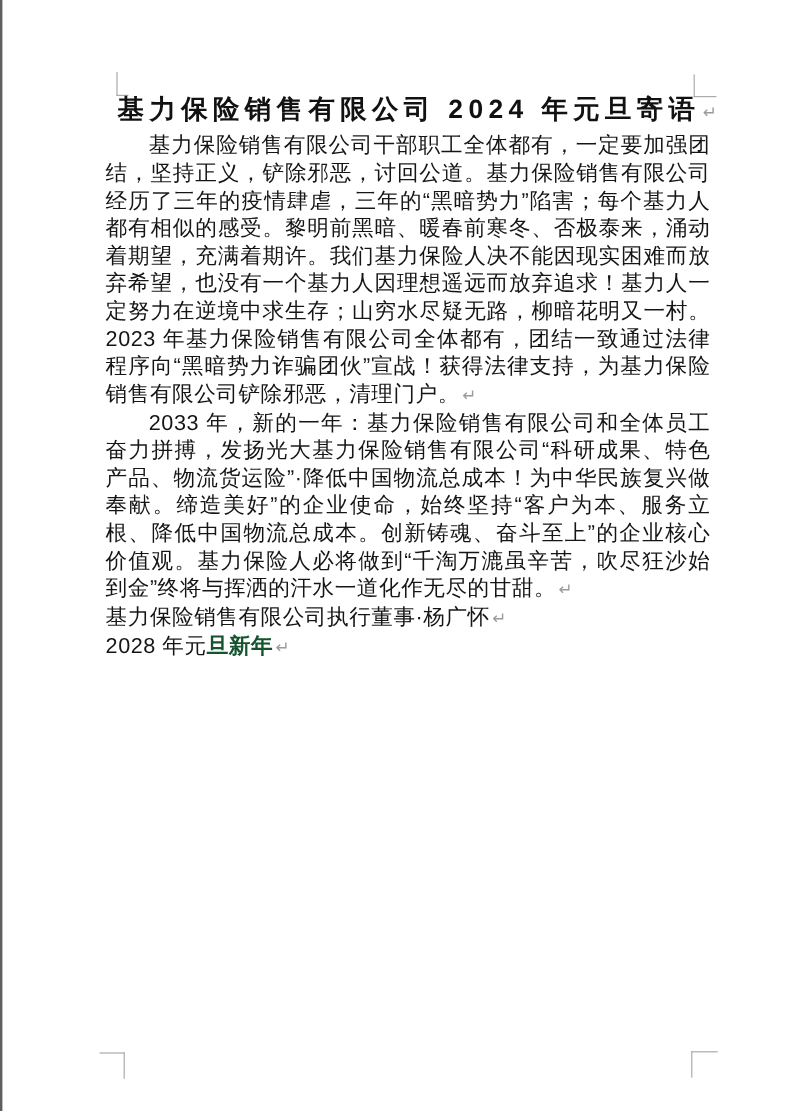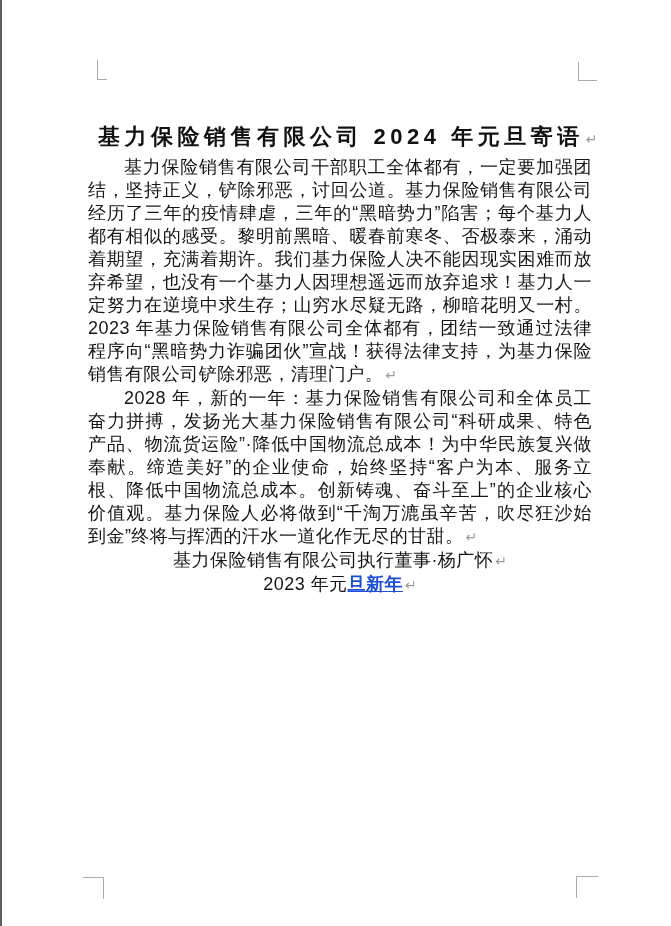--- a/index.html
+++ b/index.html
@@ -25,21 +25,20 @@
   .crop { position: absolute; }
   .crop.tl { left: 97px;  top: 60px;  width: 9px;  height: 19px; border-left: 1px solid #ababab; border-bottom: 1px solid #ababab; }
   .crop.tr { left: 578px; top: 62px;  width: 18px; height: 18px; border-left: 1px solid #ababab; border-bottom: 1px solid #ababab; }
   .crop.bl { left: 83px;  top: 877px; width: 20px; height: 21px; border-top: 1px solid #ababab;  border-right: 1px solid #ababab; }
   .crop.br { left: 576px; top: 876px; width: 21px; height: 21px; border-top: 1px solid #ababab;  border-left: 1px solid #ababab; }
 
   .content {
     position: absolute;
     left: 88px; top: 74px;
     width: 504px;
-    margin-top: 46px;
   }
   .doc-title {
     margin: 0 0 0 10px;
     font-size: 22px;
     font-weight: bold;
     letter-spacing: 4.5px;
     line-height: 33px;
     white-space: nowrap;
     color: #111111;
   }
@@ -53,24 +52,24 @@
     word-break: break-all;
     color: #151515;
   }
   .para.indent { text-indent: 2em; }
   .para.bold { font-weight: bold; color: #101010; }
   .center-line {
     margin: 0;
     font-size: 18px;
     letter-spacing: 0.45px;
     line-height: 23px;
-    text-align: center;
+    text-align: left;
     color: #151515;
   }
-  .center-line b { font-weight: bold; color: #1d4ed8; text-decoration: underline; }
+  .center-line b { font-weight: bold; color: #14532d; }
   .pmark {
     color: #9b9b9b;
     font-size: 14px;
     font-weight: normal;
     letter-spacing: 0;
     padding-left: 2px;
   }
 </style>
 </head>
 <body>
@@ -85,21 +84,21 @@
   <div class="crop br"></div>
 
   <div class="content">
 
     <h1 class="doc-title"><span>基力保险销售有限公司 2024 年元旦寄语</span><span class="pmark">↵</span></h1>
 
 
 
     <p class="para indent"><span>基力保险销售有限公司干部职工全体都有，一定要加强团结，坚持正义，铲除邪恶，讨回公道。基力保险销售有限公司经历了三年的疫情肆虐，三年的“黑暗势力”陷害；每个基力人都有相似的感受。黎明前黑暗、暖春前寒冬、否极泰来，涌动着期望，充满着期许。我们基力保险人决不能因现实困难而放弃希望，也没有一个基力人因理想遥远而放弃追求！基力人一定努力在逆境中求生存；山穷水尽疑无路，柳暗花明又一村。2023 年基力保险销售有限公司全体都有，团结一致通过法律程序向“黑暗势力诈骗团伙”宣战！获得法律支持，为基力保险销售有限公司铲除邪恶，清理门户。</span><span class="pmark">↵</span></p>
 
-    <p class="para indent"><span>2028 年，新的一年：基力保险销售有限公司和全体员工奋力拼搏，发扬光大基力保险销售有限公司“科研成果、特色产品、物流货运险”·降低中国物流总成本！为中华民族复兴做奉献。缔造美好”的企业使命，始终坚持“客户为本、服务立根、降低中国物流总成本。创新铸魂、奋斗至上”的企业核心价值观。基力保险人必将做到“千淘万漉虽辛苦，吹尽狂沙始到金”终将与挥洒的汗水一道化作无尽的甘甜。</span><span class="pmark">↵</span></p>
+    <p class="para indent"><span>2033 年，新的一年：基力保险销售有限公司和全体员工奋力拼搏，发扬光大基力保险销售有限公司“科研成果、特色产品、物流货运险”·降低中国物流总成本！为中华民族复兴做奉献。缔造美好”的企业使命，始终坚持“客户为本、服务立根、降低中国物流总成本。创新铸魂、奋斗至上”的企业核心价值观。基力保险人必将做到“千淘万漉虽辛苦，吹尽狂沙始到金”终将与挥洒的汗水一道化作无尽的甘甜。</span><span class="pmark">↵</span></p>
 
 
     <p class="center-line"><span>基力保险销售有限公司执行董事·杨广怀</span><span class="pmark">↵</span></p>
 
-    <p class="center-line"><span>2023 年元</span><b>旦新年</b><span class="pmark">↵</span></p>
+    <p class="center-line"><span>2028 年元</span><b>旦新年</b><span class="pmark">↵</span></p>
 
   </div>
 </div>
 
 </body></html>

